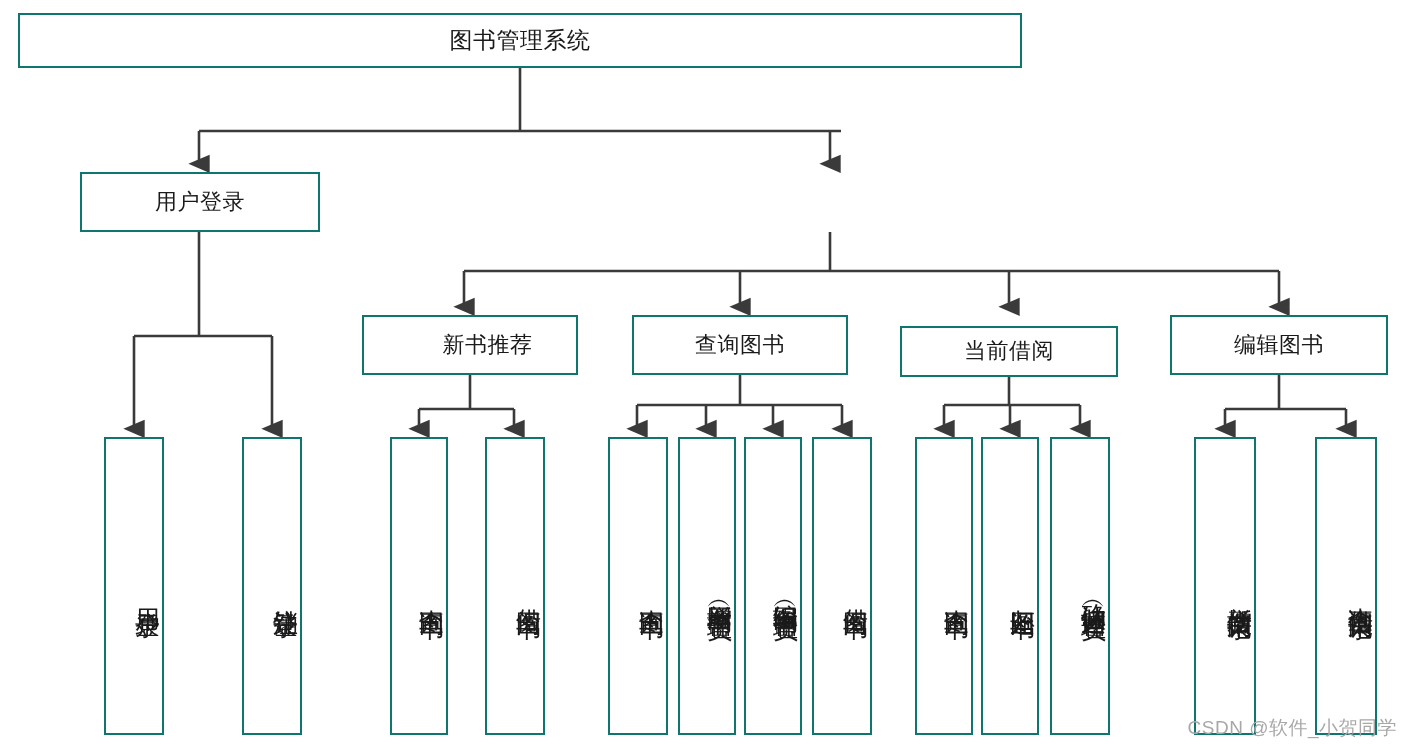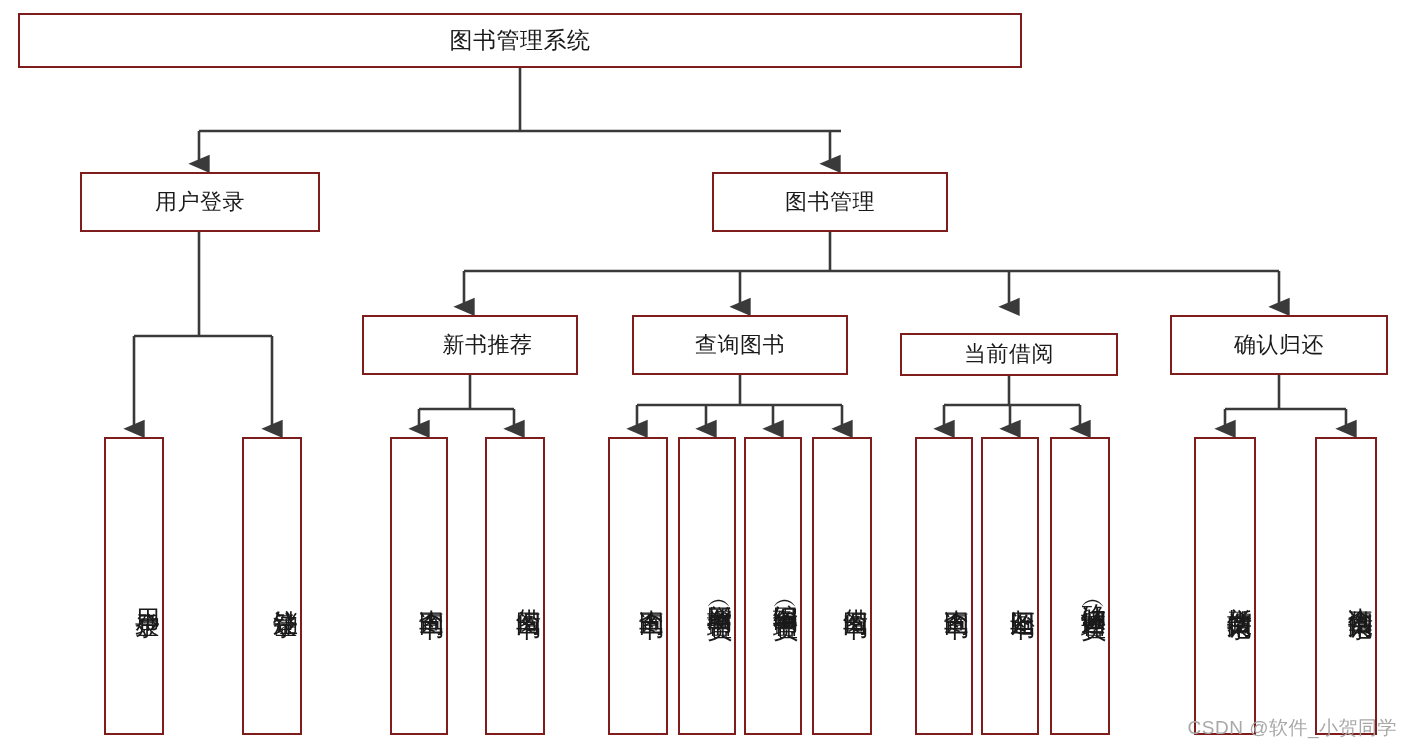--- a/index.html
+++ b/index.html
@@ -23,21 +23,21 @@
     left: 0;
     top: 0;
     width: 1405px;
     height: 747px;
     pointer-events: none;
   }
   .node {
     position: absolute;
     box-sizing: border-box;
     background: #ffffff;
-    border: 2px solid #7f1d1d;
+    border: 2px solid #0f766e;
     display: flex;
     align-items: center;
     justify-content: center;
     color: #1a1a1a;
     z-index: 2;
   }
   .node-h {
     font-size: 22px;
     line-height: 1.2;
     letter-spacing: 0.5px;
@@ -128,35 +128,32 @@
     </g>
   </svg>
 
   <div class="node node-h node-title" style="left:18px; top:13px; width:1004px; height:55px;">
     <span>图书管理系统</span>
   </div>
 
   <div class="node node-h" style="left:80px; top:172px; width:240px; height:60px;">
     <span>用户登录</span>
   </div>
-  <div class="node node-h" style="left:712px; top:172px; width:236px; height:60px;">
-    <span>图书管理</span>
-  </div>
 
   <div class="node node-h" style="left:362px; top:315px; width:216px; height:60px;padding-left:35px;">
     <span>新书推荐</span>
   </div>
   <div class="node node-h" style="left:632px; top:315px; width:216px; height:60px;">
     <span>查询图书</span>
   </div>
-  <div class="node node-h" style="left:900px; top:333px; width:218px; height:43px;">
+  <div class="node node-h" style="left:900px; top:326px; width:218px; height:51px;">
     <span>当前借阅</span>
   </div>
   <div class="node node-h" style="left:1170px; top:315px; width:218px; height:60px;">
-    <span>确认归还</span>
+    <span>编辑图书</span>
   </div>
 
   <div class="node node-v" style="left:104px; top:437px; width:60px; height:298px;">
     <span class="vlabel">用户登录</span>
   </div>
   <div class="node node-v" style="left:242px; top:437px; width:60px; height:298px;">
     <span class="vlabel">注销登录</span>
   </div>
 
   <div class="node node-v" style="left:390px; top:437px; width:58px; height:298px;">

